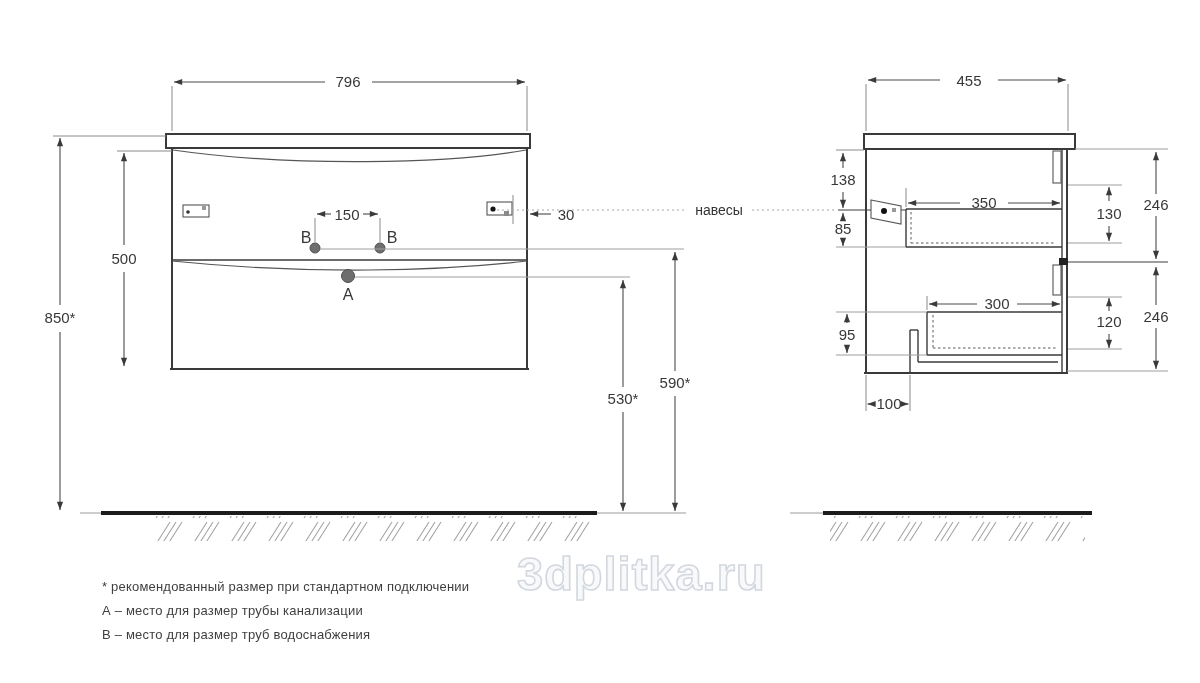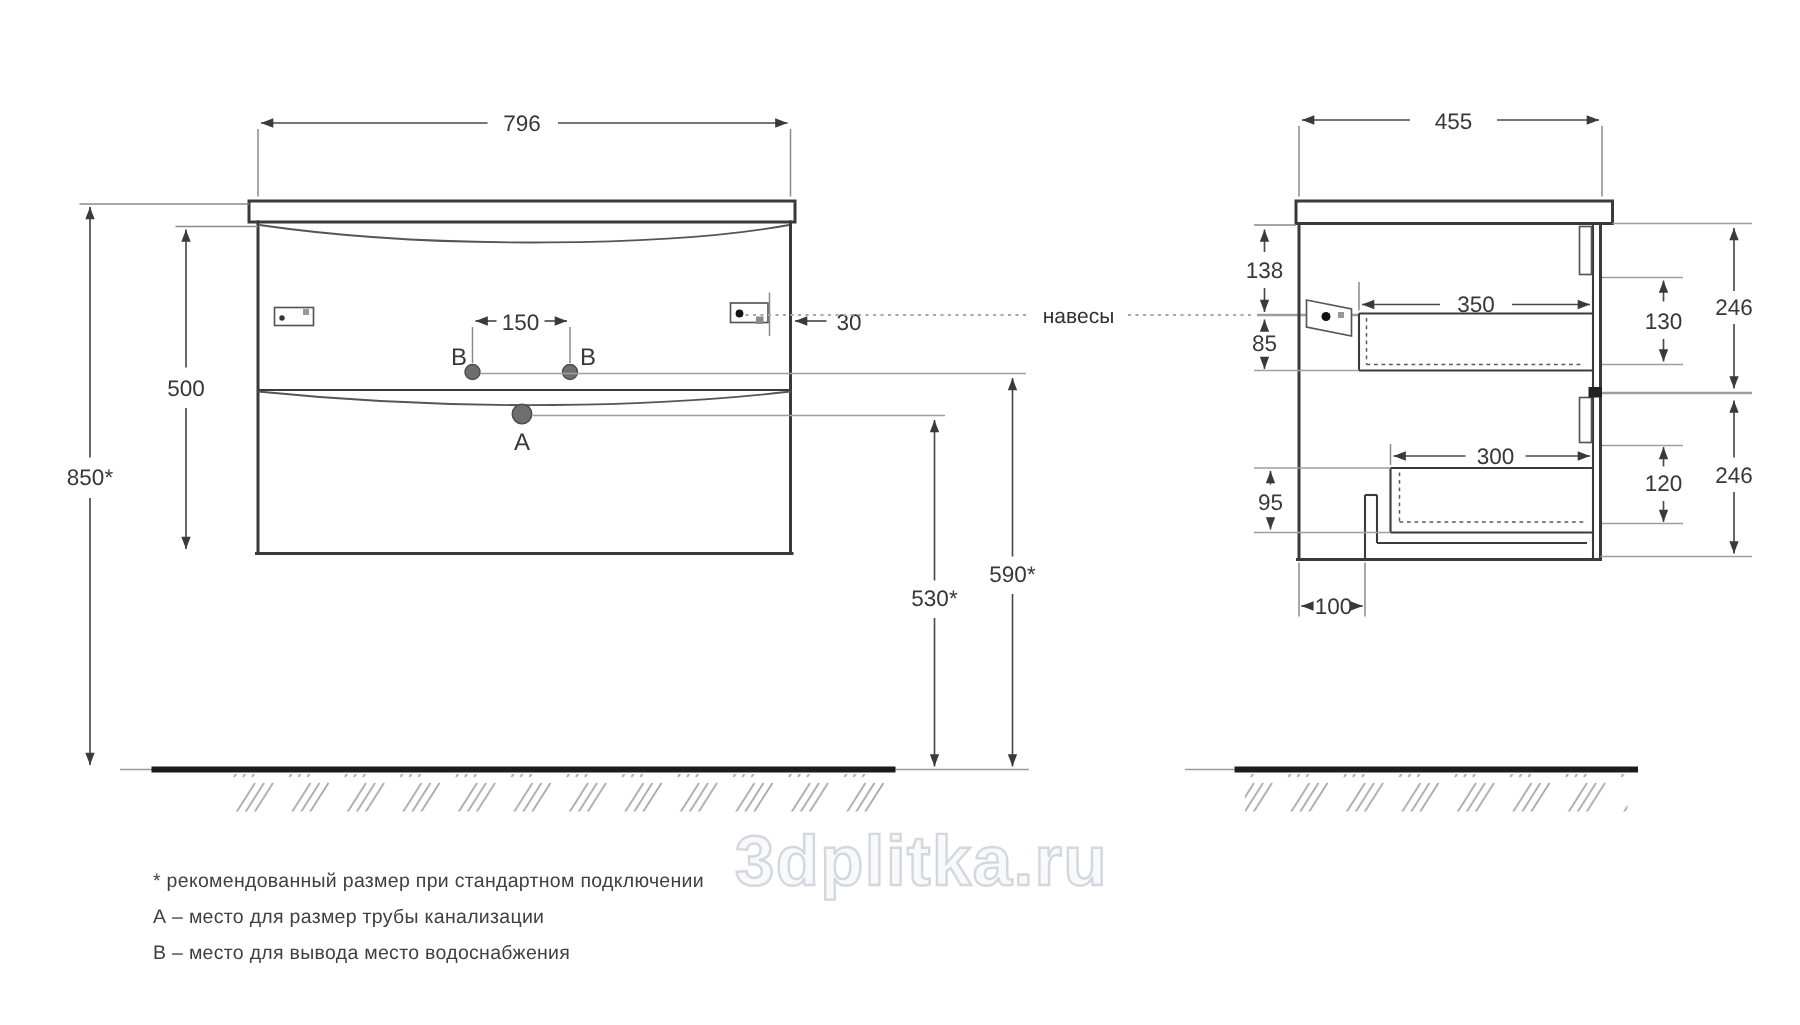--- a/index.html
+++ b/index.html
@@ -19,21 +19,21 @@
   .dotl{stroke:#a8a8a8;stroke-width:1.2;stroke-dasharray:2 3;fill:none;}
   .dashl{stroke:#5a5a5a;stroke-width:1;stroke-dasharray:2.5 2.5;fill:none;}
   .floor{stroke:#1c1c1c;stroke-width:4;fill:none;}
   .floor-thin{stroke:#9a9a9a;stroke-width:1;fill:none;}
   .wbox{fill:#ffffff;stroke:#3a3a3a;stroke-width:2;}
   .sbox{fill:#ffffff;stroke:#555;stroke-width:1.1;}
   .gdot{fill:#6e6e6e;stroke:#4f4f4f;stroke-width:1;}
   .notes{position:absolute;left:102px;top:575px;color:#3f3f3f;font-size:13px;
          letter-spacing:.2px;line-height:24px;}
   .notes div{white-space:nowrap;}
-  .watermark{position:absolute;left:490px;top:546px;font-size:47px;font-weight:bold;
+  .watermark{position:absolute;left:517px;top:546px;font-size:47px;font-weight:bold;
              letter-spacing:1px;color:rgba(236,238,242,0.35);
              -webkit-text-stroke:1.6px #d3d7de;}
 </style>
 </head>
 <body>
 
 <div class="canvas">
 
   <div class="watermark">3dplitka.ru</div>
 
@@ -287,16 +287,16 @@
     <g>
       <path class="floor-thin" d="M790,513 L823,513"></path>
       <path class="floor" d="M823,513 L1092,513"></path>
       <rect x="830" y="516" width="255" height="25" fill="url(#hatch)"></rect>
     </g>
   </svg>
 
   <div class="notes">
     <div>* рекомендованный размер при стандартном подключении</div>
     <div>А – место для размер трубы канализации</div>
-    <div>В – место для вывода место водоснабжения</div>
+    <div>В – место для размер труб водоснабжения</div>
   </div>
 
 </div>
 
 </body></html>

